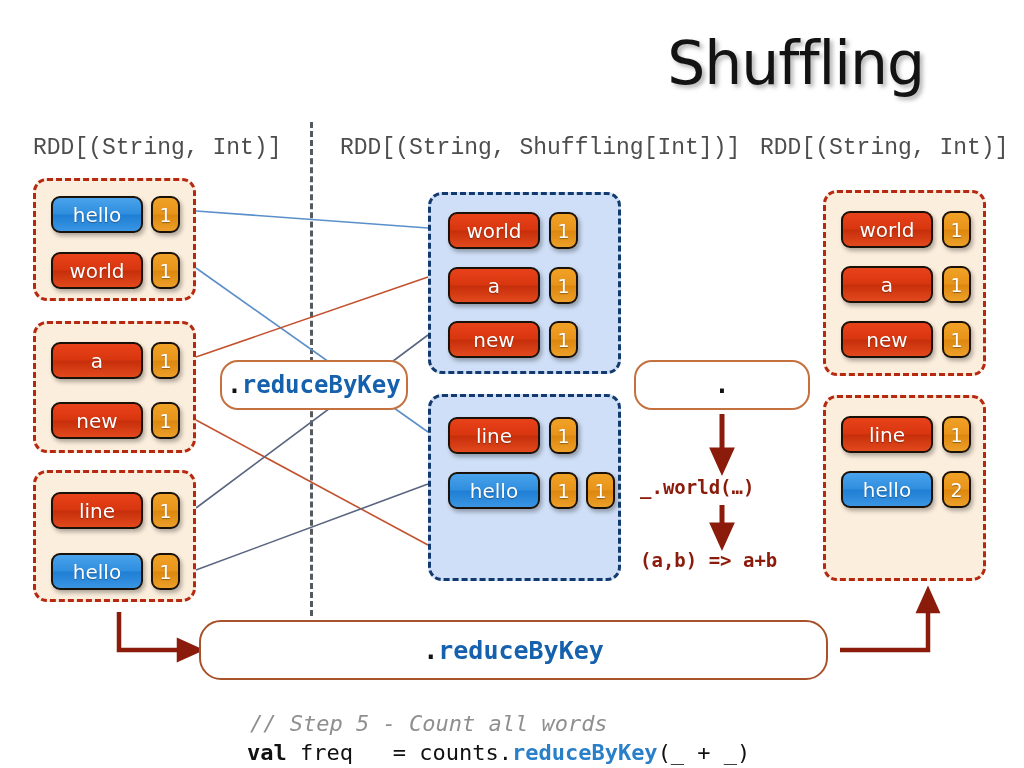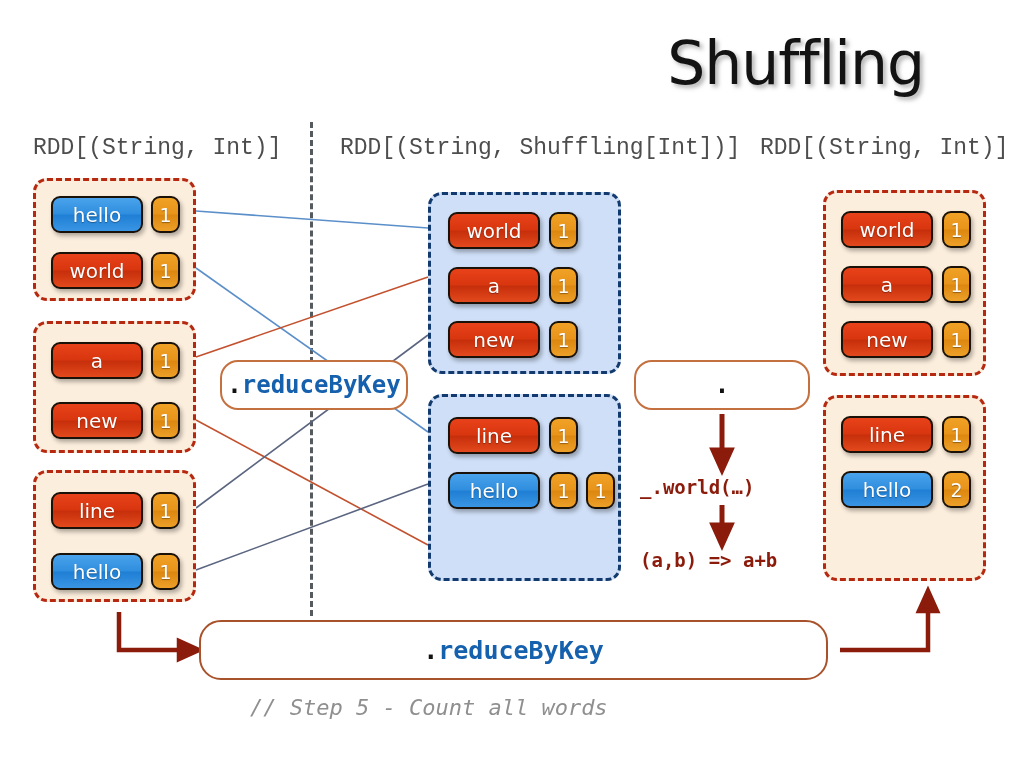--- a/index.html
+++ b/index.html
@@ -84,21 +84,21 @@
     font-family:"DejaVu Sans Mono","Liberation Mono",monospace;
     font-weight:bold;font-size:19px;color:#8b1b0b;white-space:nowrap;
   }
   #ann-reduce{left:640px;top:476px;}
   #ann-lambda{left:640px;top:549px;}
 
   
   .code{
     position:absolute;
     font-family:"DejaVu Sans Mono","Liberation Mono",monospace;
-    font-size:22px;white-space:pre;
+    font-size:22px;white-space:pre;margin-top:16px;
   }
   #code-comment{left:250px;top:695px;color:#8f8f8f;font-style:italic;}
   #code-line{left:247px;top:724px;color:#111111;}
   #code-line .kw{font-weight:bold;color:#111111;}
   #code-line .fn{font-weight:bold;color:#2a7fc9;}
 
   svg.overlay{position:absolute;left:0;top:0;width:1024px;height:768px;
     pointer-events:none;}
 </style>
 </head>
@@ -208,14 +208,15 @@
 
   <div class="pill" id="pill-reducebykey">
     <span class="dot">.</span>
       <span class="fn">reduceByKey</span>
   </div>
 
   <div class="ann" id="ann-reduce">_.world(…)</div>
   <div class="ann" id="ann-lambda">(a,b) =&gt; a+b</div>
 
   <div class="code" id="code-comment">// Step 5 - Count all words</div>
+  <div class="code" id="code-line"><span class="kw">val</span><span> freq   = counts.</span><span class="fn">reduceByKey</span><span>(_ + _)</span></div>
 
 </div>
 
 </body></html>

